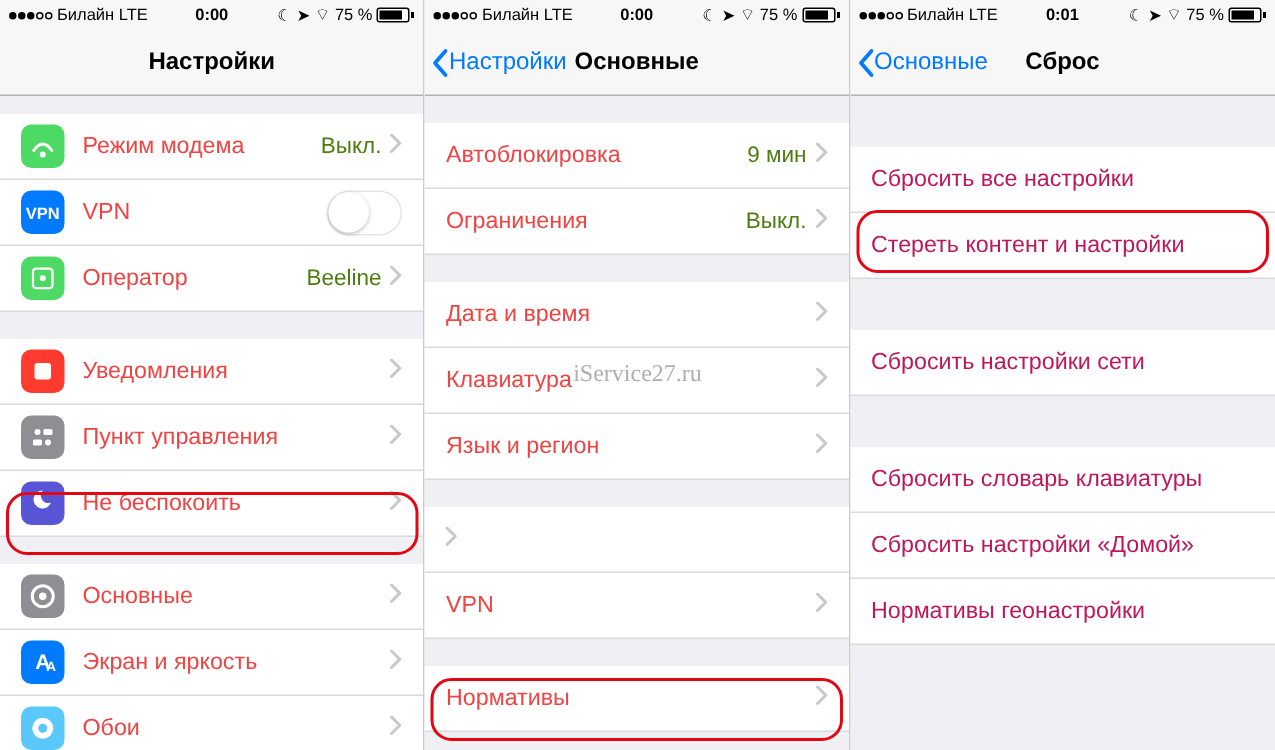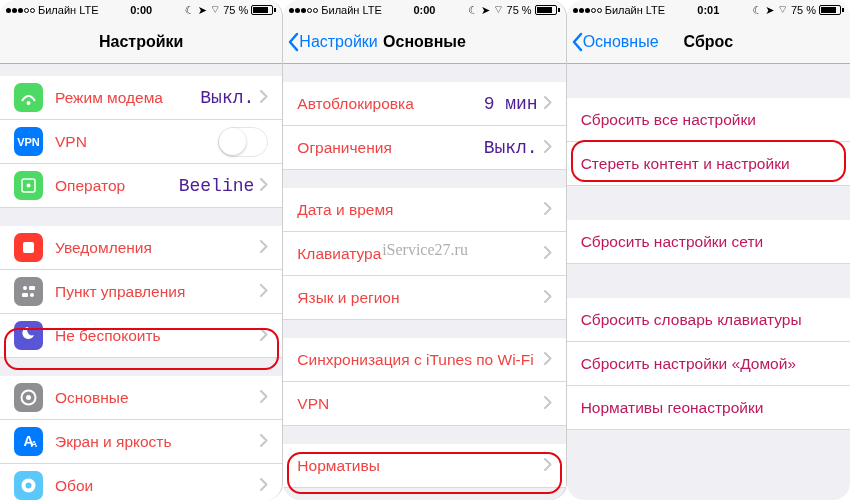--- a/index.html
+++ b/index.html
@@ -1,38 +1,38 @@
 <!DOCTYPE html>
 <html><head>
 <meta charset="utf-8">
 <style>
   * { margin: 0; padding: 0; box-sizing: border-box; }
   body { font-family: -apple-system, "Helvetica Neue", Arial, sans-serif; background: #fff; width: 850px; height: 500px; overflow: hidden; position: relative; }
   .panels { display: flex; width: 850px; height: 500px; }
-  .panel { width: 283.33px; height: 500px; background: #efeff4; border-right: 1px solid #ccc; overflow: hidden; position: relative; border-radius: 17px; }
+  .panel { width: 283.33px; height: 500px; background: #efeff4; border-right: 1px solid #ccc; overflow: hidden; position: relative; }
   .panel:last-child { border-right: none; }
   .statusbar { height: 20px; background: #f7f7f8; display: flex; align-items: center; justify-content: space-between; padding: 0 6px; font-size: 11px; color: #000; }
   .sb-left, .sb-right { display: flex; align-items: center; gap: 3px; }
   .sb-center { font-weight: 700; position: absolute; left: 50%; transform: translateX(-50%); }
   .dots { display: inline-flex; gap: 1px; }
   .dot { width: 5px; height: 5px; border-radius: 50%; background: #000; }
   .dot.empty { background: none; border: 0.8px solid #000; }
   .navbar { height: 44px; background: #f7f7f8; border-bottom: 0.5px solid #b2b2b2; display: flex; align-items: center; position: relative; }
   .nav-title { font-size: 16px; font-weight: 600; width: 100%; text-align: center; }
   .nav-back { position: absolute; left: 4px; display: flex; align-items: center; color: #007aff; font-size: 16px; }
   .nav-back svg { width: 12px; height: 20px; }
   .list { }
   .group-gap { height: 18px; }
   .group-gap-sm { height: 12px; }
   .row { background: #fff; height: 44px; display: flex; align-items: center; padding: 0 14px 0 14px; border-bottom: 0.5px solid #d9d9d9; position: relative; font-size: 15.5px; }
   .row:first-of-type { border-top: 0.5px solid #d9d9d9; }
   .row .icon { width: 29px; height: 29px; border-radius: 7px; margin-right: 12px; display: flex; align-items: center; justify-content: center; flex-shrink: 0; }
   .row .label { flex: 1; color: #ef4444; }
   .row .label.blue { color: #be185d; }
-  .row .value { color: #4c1d95; font-size: 18px; margin-right: 6px; font-family: Liberation Mono, monospace; }
+  .row .value { color: #4d7c0f; font-size: 15px; margin-right: 6px; }
   .row .chev { color: #c7c7cc; }
   .toggle { width: 50px; height: 30px; border-radius: 15px; background: #fff; border: 1.5px solid #e5e5ea; position: relative; }
   .toggle .knob { width: 27px; height: 27px; border-radius: 50%; background: #fff; box-shadow: 0 1px 3px rgba(0,0,0,0.25); position: absolute; left: 0; top: 0; }
   .highlight { position: absolute; border: 2.5px solid #e30613; border-radius: 14px; pointer-events: none; }
   .watermark { position: absolute; left: 50%; top: 50%; transform: translate(-50%, -50%); font-size: 16px; color: rgba(120,120,120,0.6); font-family: Georgia, serif; pointer-events: none; z-index: 10; }
   .battery { display: inline-flex; align-items: center; }
   .battery-body { width: 22px; height: 10px; border: 1px solid #000; border-radius: 2px; position: relative; }
   .battery-fill { position: absolute; left: 1px; top: 1px; bottom: 1px; width: 75%; background: #000; }
   .battery-tip { width: 2px; height: 4px; background: #000; margin-left: 1px; }
 </style>
@@ -254,21 +254,20 @@
             </svg></span>
         </div>
         <div class="row">
           <span class="label">Язык и регион</span>
           <span class="chev"><svg width="8" height="13" viewBox="0 0 8 13">
               <path d="M1 1 L6.5 6.5 L1 12" stroke="#c7c7cc" stroke-width="2" fill="none" stroke-linecap="round" stroke-linejoin="round"></path>
             </svg></span>
         </div>
         <div class="group-gap"></div>
         <div class="row">
-          <span class="label">Синхронизация с iTunes по Wi-Fi</span>
           <span class="chev"><svg width="8" height="13" viewBox="0 0 8 13">
               <path d="M1 1 L6.5 6.5 L1 12" stroke="#c7c7cc" stroke-width="2" fill="none" stroke-linecap="round" stroke-linejoin="round"></path>
             </svg></span>
         </div>
         <div class="row">
           <span class="label">VPN</span>
           <span class="chev"><svg width="8" height="13" viewBox="0 0 8 13">
               <path d="M1 1 L6.5 6.5 L1 12" stroke="#c7c7cc" stroke-width="2" fill="none" stroke-linecap="round" stroke-linejoin="round"></path>
             </svg></span>
         </div>

